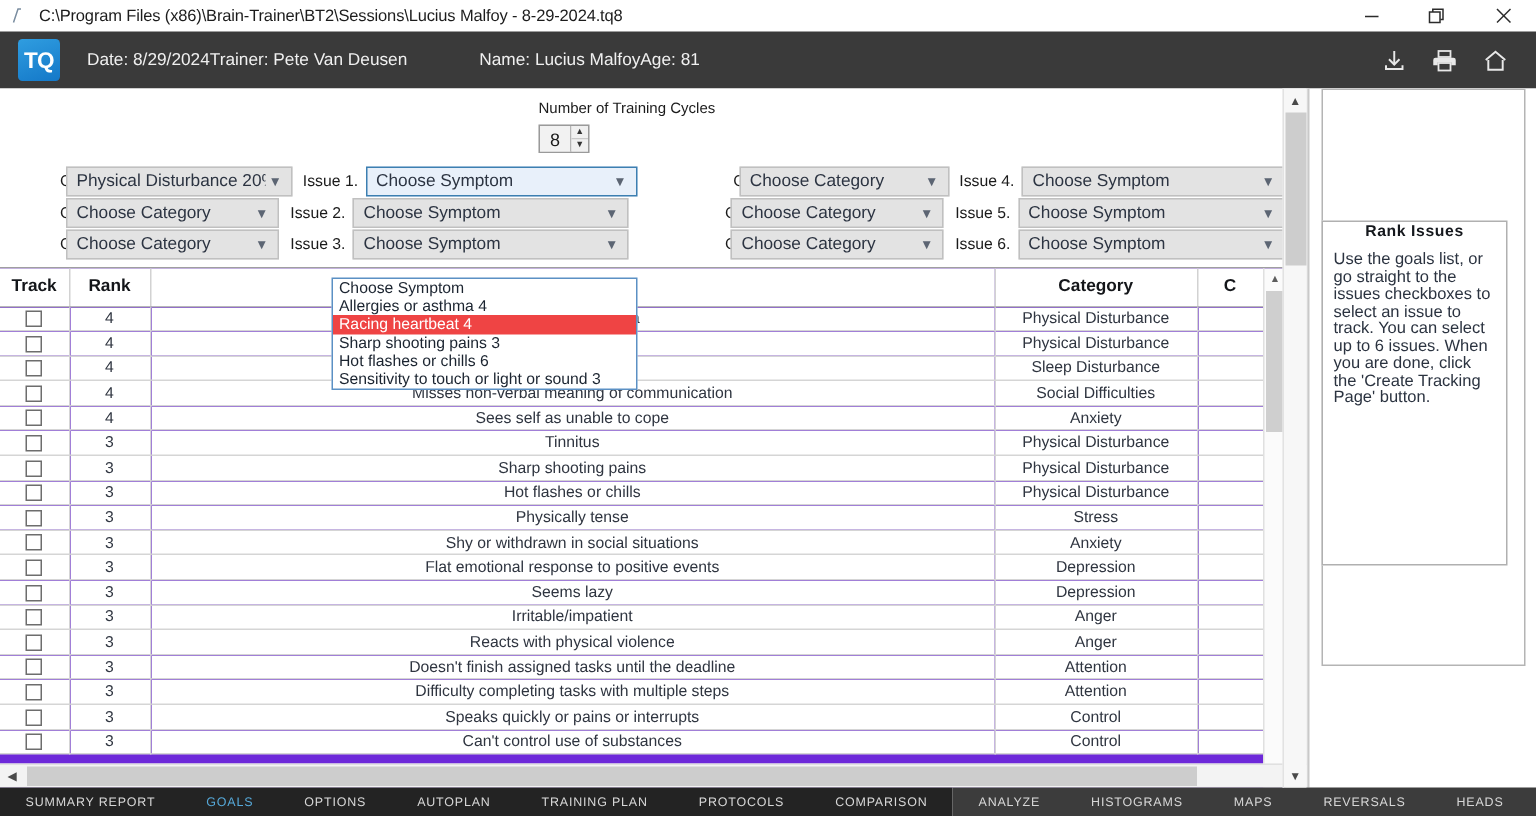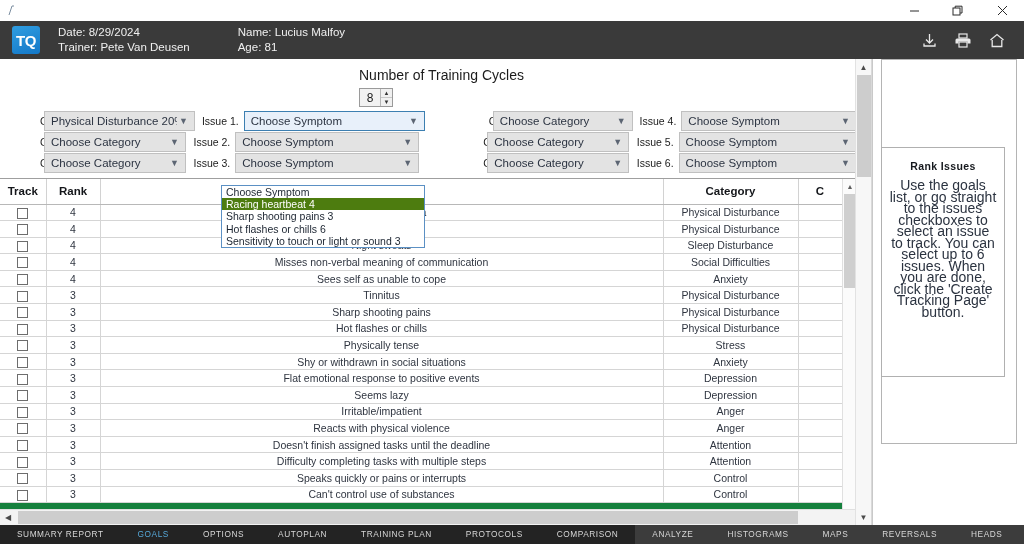--- a/index.html
+++ b/index.html
@@ -35,21 +35,21 @@
     position: absolute; left: 0; top: 21px; width: 1024px; height: 38px;
     background: #3a3a3a; display: flex; align-items: center;
   }
   .logo {
     width: 28px; height: 28px; margin-left: 12px; border-radius: 3px;
     background: linear-gradient(160deg,#2f9de0 0%,#1478c8 100%);
     display: flex; align-items: center; justify-content: center;
     font-size: 15px; font-weight: bold; color: #ffffff; letter-spacing: -0.5px;
     font-family: "Liberation Sans", sans-serif;
   }
-  .hdr-col { margin-left: 18px; display: flex; flex-direction: column; justify-content: flex-start; }
+  .hdr-col { margin-left: 18px; display: flex; flex-direction: row; justify-content: flex-start; }
   .hdr-col.second { margin-left: 48px; }
   .hdr-line { font-size: 11.5px; color: #f0f0f0; line-height: 15px; white-space: nowrap; }
   .hdr-spacer { flex: 1; }
   .hdr-icon {
     width: 34px; height: 38px; display: flex; align-items: center; justify-content: center;
     color: #e8e8e8;
   }
   .hdr-icon:last-child { margin-right: 10px; }
 
   
@@ -61,21 +61,21 @@
   .main-inner { position: relative; width: 857px; height: 466px; }
 
   .create-btn {
     position: absolute; left: 46px; top: 8px; width: 139px; height: 27px;
     background: #efefef; border: 1px solid #adadad; color: #1b1b1b;
     font-size: 11px; font-family: "Liberation Sans", sans-serif;
     display: flex; align-items: center; justify-content: center; cursor: default;
   }
 
   .cycles-wrap { position: absolute; left: 359px; top: 8px; }
-  .cycles-label { font-size: 14px; color: #1b1b1b; white-space: nowrap; text-align: center; }
+  .cycles-label { font-size: 10px; color: #1b1b1b; white-space: nowrap; text-align: center; }
   .spinner {
     margin-top: 5px; width: 34px; height: 19px; display: flex;
     border: 1px solid #9a9a9a; background: #f2f2f2;
   }
   .spin-val {
     flex: 1; display: flex; align-items: center; justify-content: center;
     font-size: 12px; color: #1b1b1b; background: #f2f2f2;
   }
   .spin-btns { width: 12px; display: flex; flex-direction: column; border-left: 1px solid #b5b5b5; }
   .spin-up, .spin-down {
@@ -112,26 +112,26 @@
     background: #e8f0fa; border: 1px solid #3c7fb1; color: #2c3442;
   }
   .dropdown {
     position: absolute; left: 221px; top: 126px; width: 204px;
     background: #ffffff; border: 1px solid #5b90c4; z-index: 40;
   }
   .dd-item {
     height: 12.2px; padding-left: 4px; font-size: 10.5px; color: #1b2430;
     display: flex; align-items: center; white-space: nowrap;
   }
-  .dd-item.sel { background: #4d7c0f; color: #ffffff; }
+  .dd-item.sel { background: #ef4444; color: #ffffff; }
 
   
   .table-wrap {
     position: absolute; left: 0; top: 119px; width: 857px; height: 347px;
-    border-top: 1px solid #9f9f9f; background: #15803d;
+    border-top: 1px solid #9f9f9f; background: #6d28d9;
   }
   .tbl { width: 842px; border-collapse: collapse; table-layout: fixed; }
   .tbl th {
     height: 25px; font-size: 11.5px; font-weight: bold; color: #14161a;
     border-bottom: 1px solid #b8b8b8; border-right: 1px solid #d2d2d2;
     background: #ffffff;
   }
   .tbl td {
     height: 16.6px; font-size: 10.5px; color: #2f3540; text-align: center;
     border-bottom: 1px solid #d5d5d5; border-right: 1px solid #d5d5d5;
@@ -197,28 +197,28 @@
   .rightpanel {
     position: absolute; left: 872px; top: 59px; width: 152px; height: 466px;
     background: #ffffff; border-left: 1px solid #c9c9c9;
   }
   .rp-frame {
     position: absolute; left: 8px; top: 0px; width: 136px; height: 385px;
     border: 1px solid #b4b4b4; background: #ffffff;
   }
   .rp-card {
     position: absolute; left: 8px; top: 88px; width: 124px; height: 230px;
-    border: 1px solid #b0b0b0; background: #ffffff; padding: 12px 7px;
+    border: 1px solid #b0b0b0; background: #ffffff; padding: 0 7px;
   }
   .rp-title {
     text-align: center; font-size: 10.5px; font-weight: bold; color: #15181d;
     letter-spacing: 0.4px; margin-bottom: 8px;
   }
   .rp-para {
-    font-size: 14px; line-height: 11.5px; color: #2b3340; margin-bottom: 18px; text-align: center;
+    font-size: 11px; line-height: 11.5px; color: #2b3340; margin-bottom: 18px;
   }
 
   
   .tabbar {
     position: absolute; left: 0; bottom: 0; width: 1024px; height: 19px;
     display: flex; align-items: stretch;
   }
   .tabbar-left { background: #232323; display: flex; align-items: center; height: 19px; }
   .tabbar-right { background: #3c3c3c; display: flex; align-items: center; height: 19px; flex: 1; }
   .tab {
@@ -232,20 +232,21 @@
 <body>
 
 <div id="app">
 
   <div class="titlebar">
     <div class="tb-appicon">
       <svg width="11" height="11" viewBox="0 0 11 11">
           <path d="M1 10 L4 1 L6 1" stroke="#7a8da0" stroke-width="1" fill="none"></path>
         </svg>
     </div>
+    <div class="tb-path">C:\Program Files (x86)\Brain-Trainer\BT2\Sessions\Lucius Malfoy - 8-29-2024.tq8</div>
     <div class="tb-spacer"></div>
     <div class="tb-btn">
       <svg width="11" height="11" viewBox="0 0 11 11">
           <line x1="1" y1="6" x2="10" y2="6" stroke="#2b2b2b" stroke-width="1"></line>
         </svg>
     </div>
     <div class="tb-btn">
       <svg width="12" height="12" viewBox="0 0 12 12">
         <rect x="1" y="3" width="7" height="7" stroke="#2b2b2b" stroke-width="1" fill="none"></rect>
         <path d="M3.2 3 L3.2 1.2 L10 1.2 L10 8 L8.2 8" stroke="#2b2b2b" stroke-width="1" fill="none"></path>
@@ -531,20 +532,21 @@
           <div class="vsb-up">▲</div>
           <div class="vsb-track">
             <div class="vsb-thumb"></div>
           </div>
           <div class="vsb-dn">▼</div>
         </div>
       </div>
 
       <div class="dropdown">
         <div class="dd-item">Choose Symptom</div>
+        <div class="dd-item">Allergies or asthma 4</div>
         <div class="dd-item sel">Racing heartbeat 4</div>
         <div class="dd-item">Sharp shooting pains 3</div>
         <div class="dd-item">Hot flashes or chills 6</div>
         <div class="dd-item">Sensitivity to touch or light or sound 3</div>
       </div>
 
     </div>
 
     <div class="hsb">
       <div class="hsb-l">◀</div>

